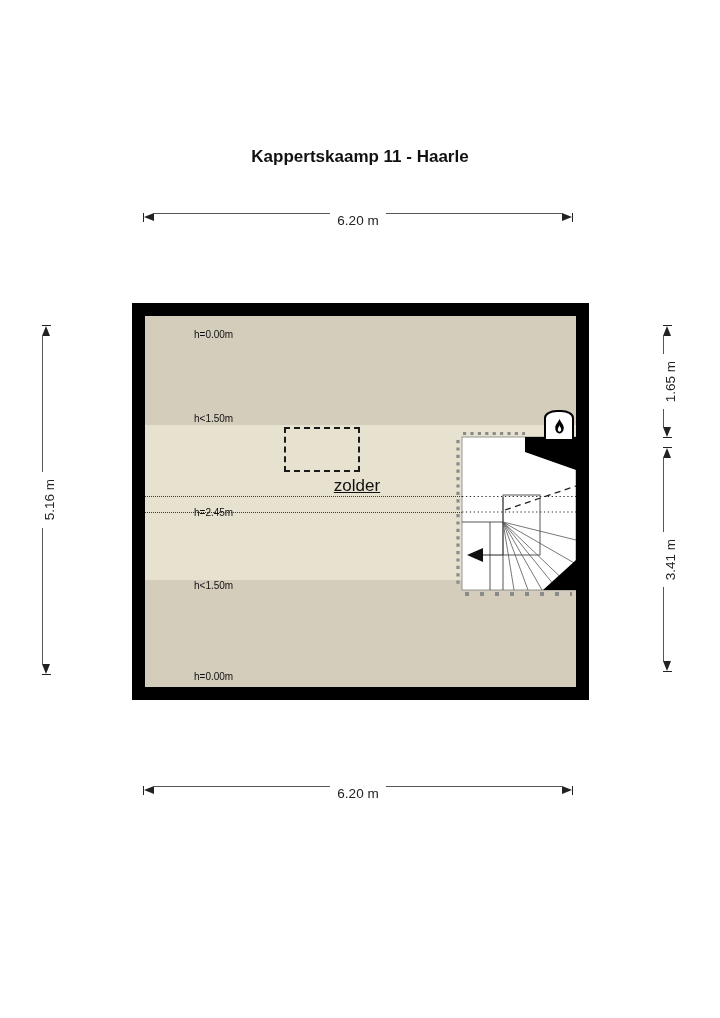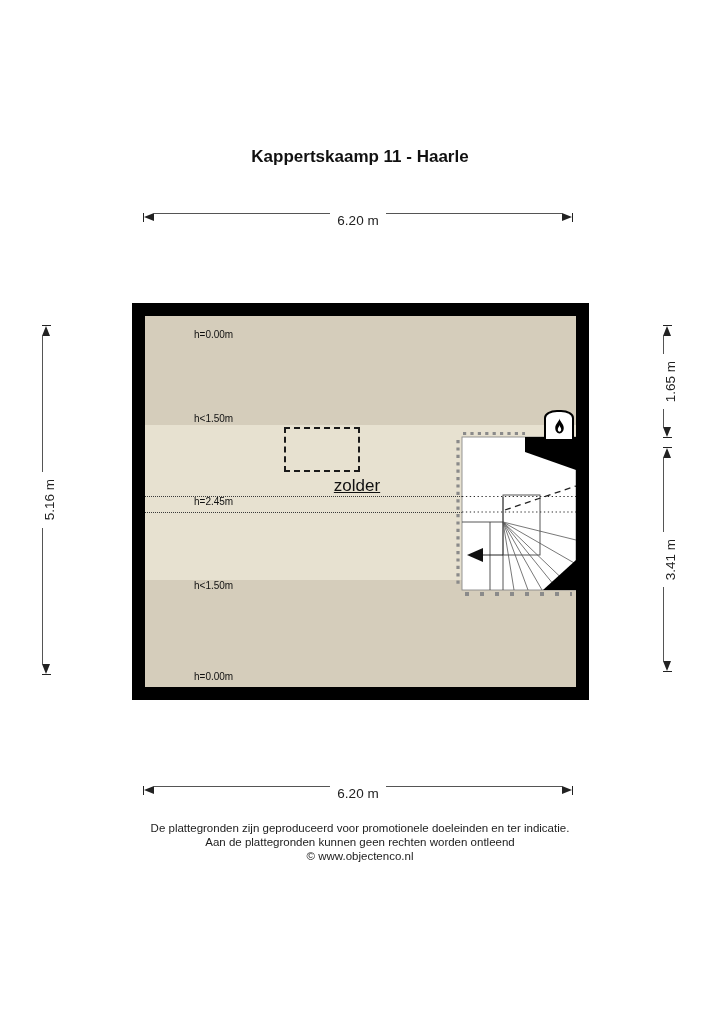--- a/index.html
+++ b/index.html
@@ -106,21 +106,21 @@
 
       <div class="band-high"></div>
 
       <div class="ridge-line" style="top:180px;"></div>
       <div class="ridge-line" style="top:196px;"></div>
 
       <div class="skylight"></div>
 
       <div class="h-label" style="top:12px;">h=0.00m</div>
       <div class="h-label" style="top:96px;">h&lt;1.50m</div>
-      <div class="h-label" style="top:179px;">h=2.45m</div>
+      <div class="h-label" style="top:190px;">h=2.45m</div>
       <div class="h-label" style="top:263px;">h&lt;1.50m</div>
       <div class="h-label" style="top:354px;">h=0.00m</div>
 
       <div class="room-label">zolder</div>
 
       <svg class="stair-svg" viewBox="0 0 124 172">
 
         <rect x="10" y="9" width="114" height="153" fill="#ffffff" stroke="#8a8a8a" stroke-width="0.9"></rect>
 
         <line x1="10" y1="68.5" x2="124" y2="68.5" stroke="#2a2a2a" stroke-width="1.2" stroke-dasharray="1.3,2.6"></line>
@@ -157,19 +157,14 @@
 
       <div class="chimney">
         <svg width="13" height="17" viewBox="0 0 12 16">
           <path d="M6,0.5 C6.4,3.5 10,5.5 10,9.5 C10,12.4 8.2,14.5 6,14.5 C3.8,14.5 2,12.4 2,9.5 C2,5.5 5.6,3.5 6,0.5 Z M6,6.5 C5.8,8.2 4.4,9 4.4,10.8 C4.4,12 5.1,12.9 6,12.9 C6.9,12.9 7.6,12 7.6,10.8 C7.6,9 6.2,8.2 6,6.5 Z" fill="#000" fill-rule="evenodd"></path>
         </svg>
       </div>
 
     </div>
   </div>
 
-  <div class="footer-block">
-    <div class="footer-line">De plattegronden zijn geproduceerd voor promotionele doeleinden en ter indicatie.</div>
-    <div class="footer-line">Aan de plattegronden kunnen geen rechten worden ontleend</div>
-    <div class="footer-line">© www.objectenco.nl</div>
-  </div>
 
 </div>
 
 </body></html>

